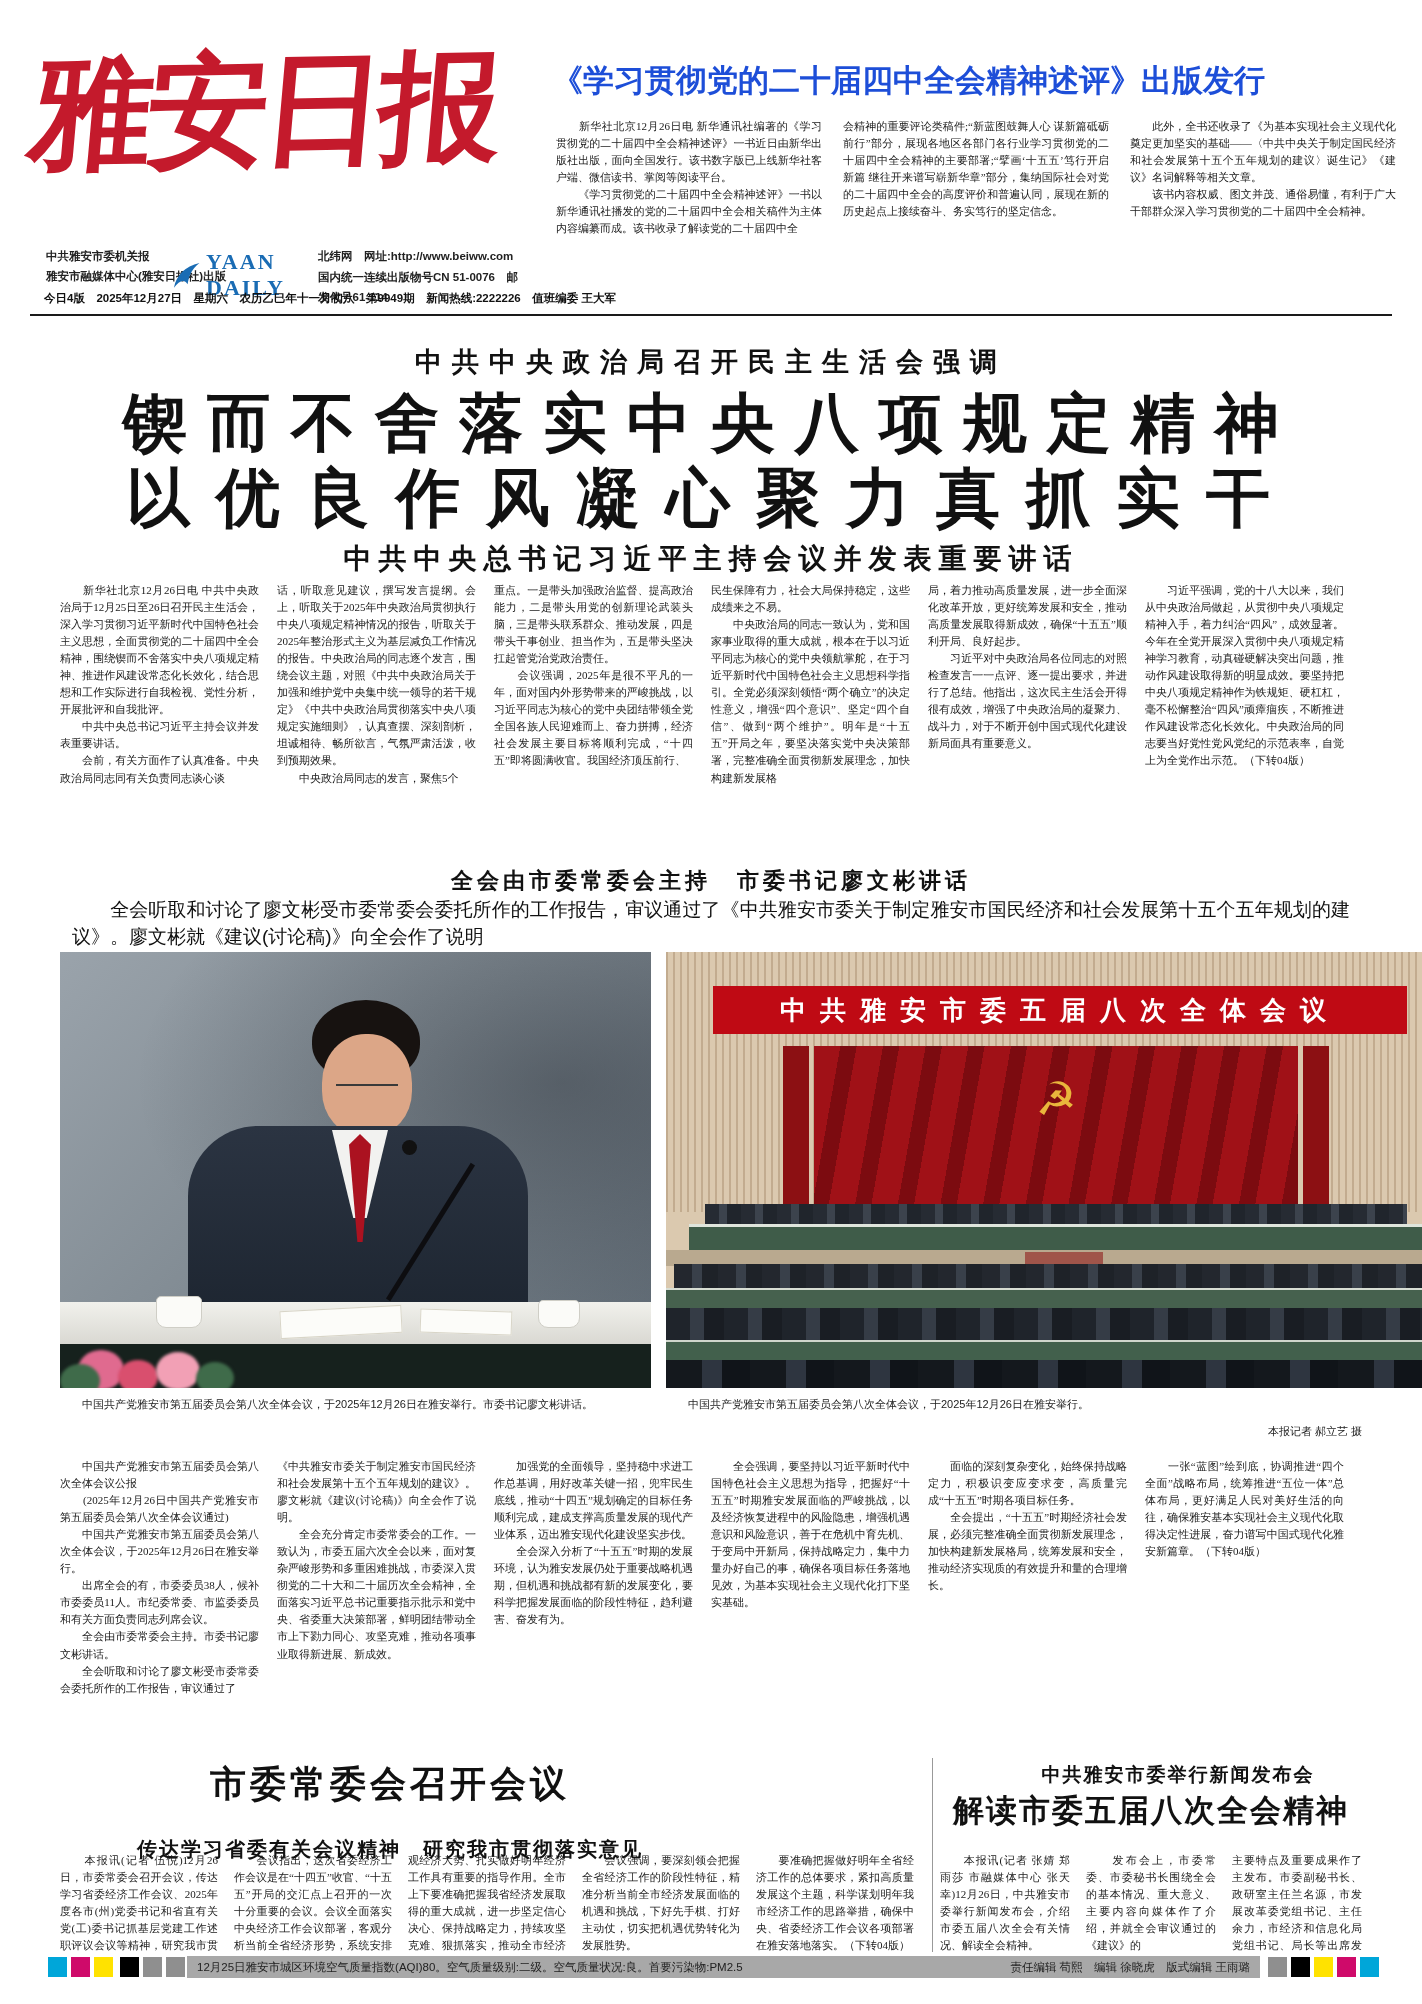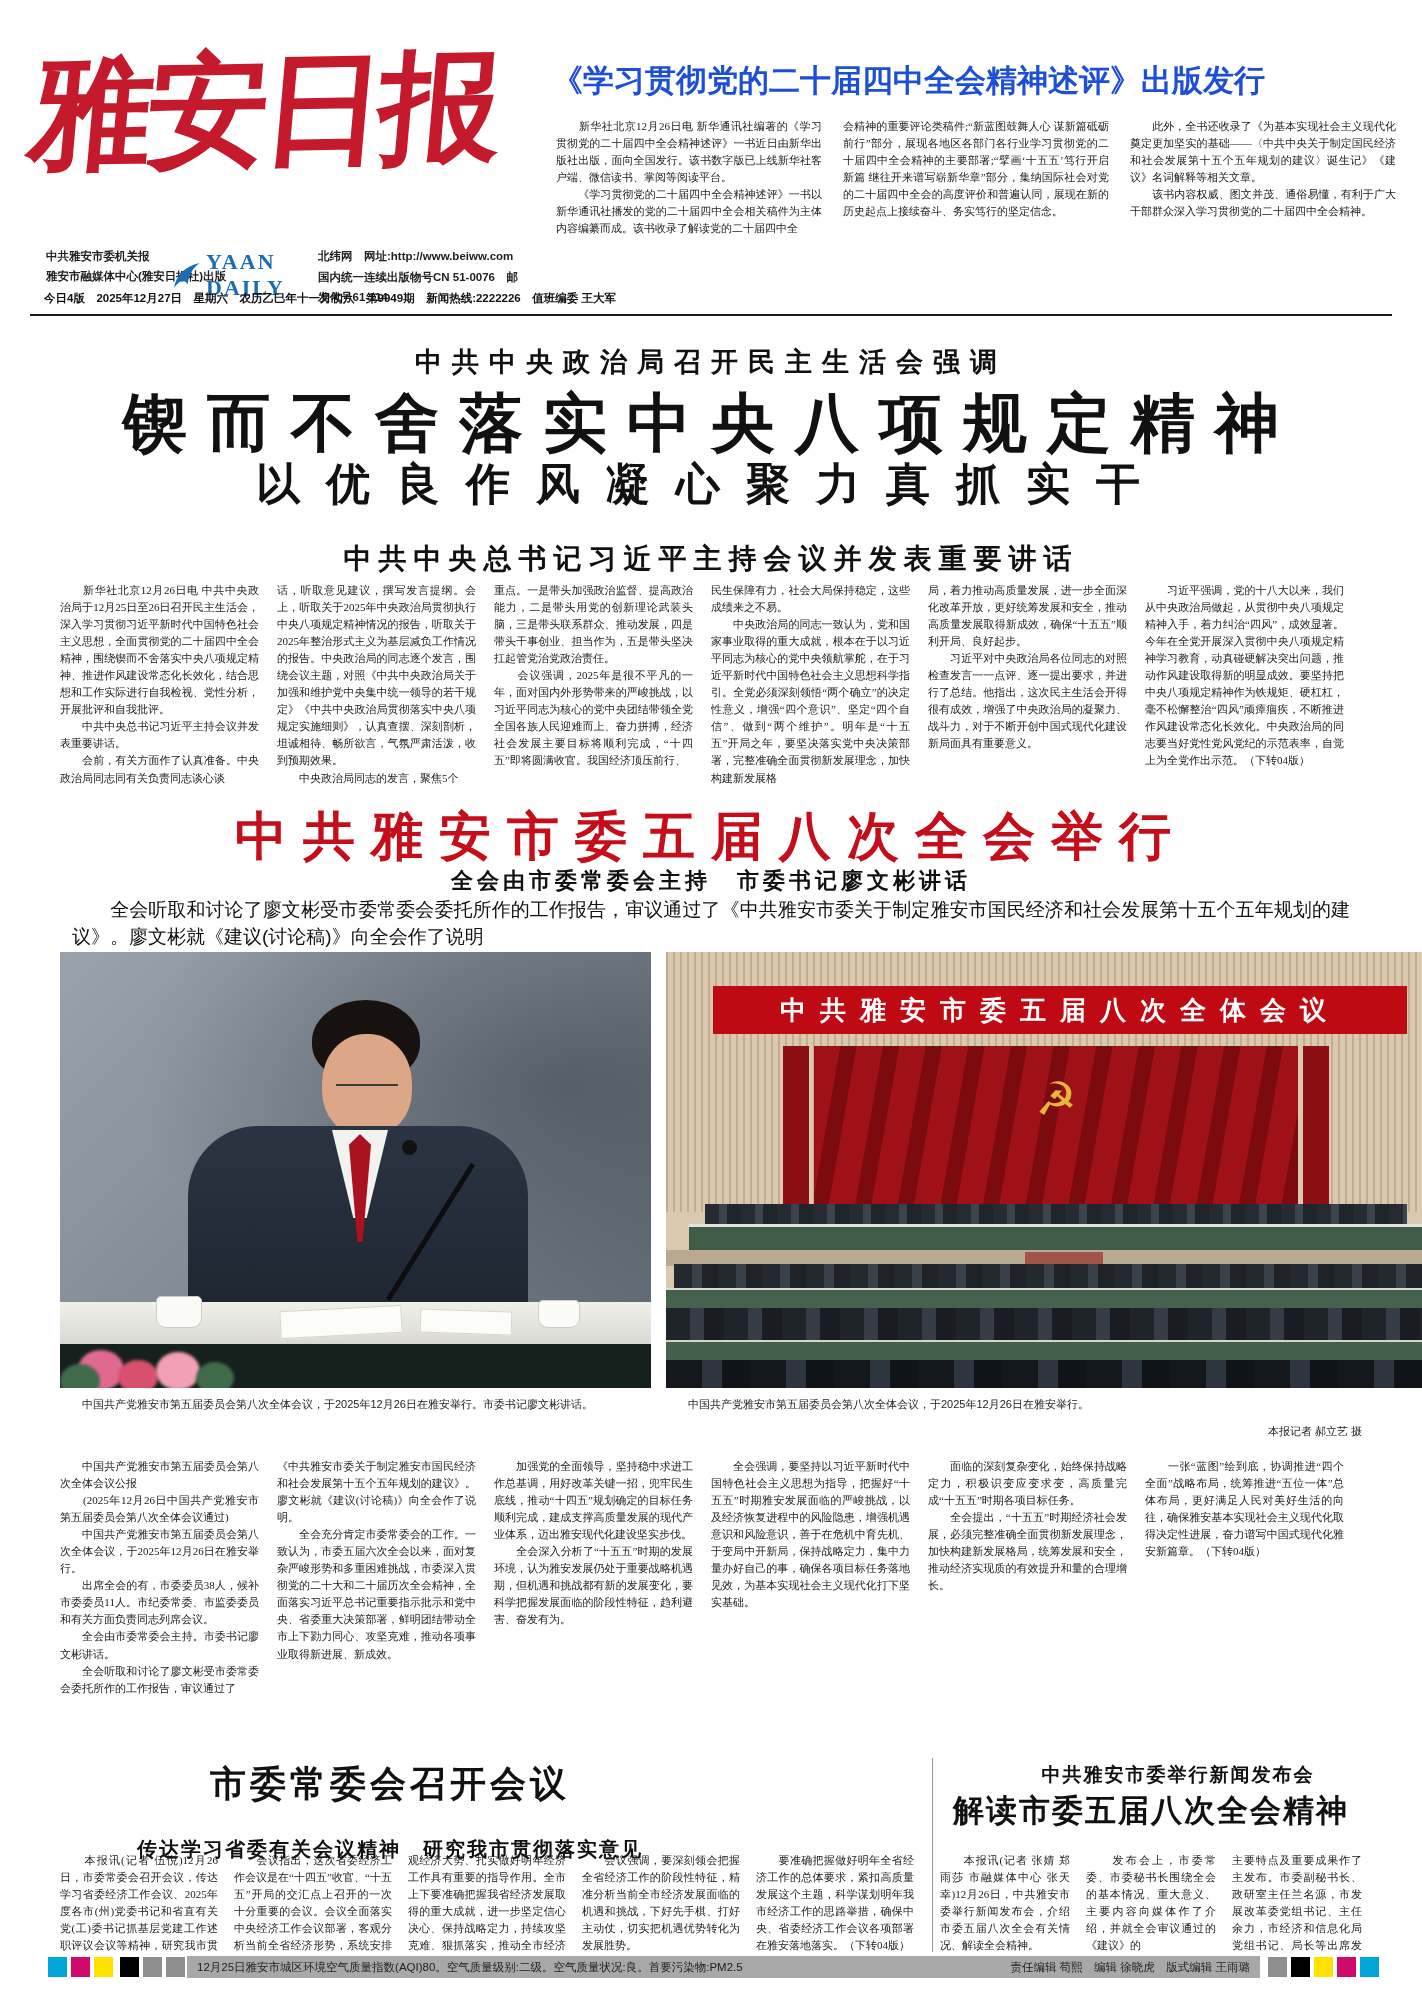--- a/index.html
+++ b/index.html
@@ -18,21 +18,21 @@
   .pubinfo{left:318px;top:246px;width:210px;font-size:11.5px;line-height:1.8;color:#222;font-weight:bold;}
   .infoline{left:44px;top:291px;width:480px;font-size:11.5px;font-weight:bold;color:#111;white-space:nowrap;}
   .header-rule{left:30px;top:314px;width:1362px;height:2px;background:#1a1a1a;}
   
   .tr-headline{left:552px;top:60px;width:848px;text-align:left;font-size:31px;font-weight:bold;
                color:#1d4ed8;letter-spacing:0px;white-space:nowrap;}
   .newscol{font-size:11px;line-height:1.55;text-align:justify;white-space:pre-line;overflow:hidden;color:#1a1a1a;font-family:Liberation Serif, serif;}
   
   .kicker{left:61px;top:344px;width:1300px;text-align:center;font-size:27px;font-weight:bold;letter-spacing:10px;}
   .head1{left:61px;top:380px;width:1300px;text-align:center;font-size:64px;font-weight:900;letter-spacing:20px;white-space:nowrap;}
-  .head2{left:61px;top:455px;width:1300px;text-align:center;font-size:44px;font-weight:900;letter-spacing:26px;white-space:nowrap;}
+  .head2{left:61px;top:455px;width:1300px;text-align:center;font-size:64px;font-weight:900;letter-spacing:26px;white-space:nowrap;}
   .subhead{left:61px;top:540px;width:1300px;text-align:center;font-size:28px;font-weight:bold;letter-spacing:7px;}
   
   .red-head{left:30px;top:802px;width:1362px;text-align:center;font-size:52px;font-weight:900;
             color:#c60d1a;letter-spacing:16px;white-space:nowrap;}
   .plenum-sub{left:30px;top:866px;width:1362px;text-align:center;font-size:22px;font-weight:bold;letter-spacing:4px;}
   .plenum-lead{left:72px;top:897px;width:1278px;font-size:19px;line-height:1.4;text-align:justify;
                white-space:pre-line;font-weight:500;}
   
   .photo{overflow:hidden;}
   .caption{font-size:11px;line-height:1.6;color:#222;text-align:justify;white-space:pre-line;}
@@ -147,21 +147,20 @@
   <div class="abs newscol" style="left:277px;top:582px;width:199px;height:212px;">话，听取意见建议，撰写发言提纲。会上，听取关于2025年中央政治局贯彻执行中央八项规定精神情况的报告，听取关于2025年整治形式主义为基层减负工作情况的报告。中央政治局的同志逐个发言，围绕会议主题，对照《中共中央政治局关于加强和维护党中央集中统一领导的若干规定》《中共中央政治局贯彻落实中央八项规定实施细则》，认真查摆、深刻剖析，坦诚相待、畅所欲言，气氛严肃活泼，收到预期效果。
 　　中央政治局同志的发言，聚焦5个</div>
   <div class="abs newscol" style="left:494px;top:582px;width:199px;height:212px;">重点。一是带头加强政治监督、提高政治能力，二是带头用党的创新理论武装头脑，三是带头联系群众、推动发展，四是带头干事创业、担当作为，五是带头坚决扛起管党治党政治责任。
 　　会议强调，2025年是很不平凡的一年，面对国内外形势带来的严峻挑战，以习近平同志为核心的党中央团结带领全党全国各族人民迎难而上、奋力拼搏，经济社会发展主要目标将顺利完成，“十四五”即将圆满收官。我国经济顶压前行、</div>
   <div class="abs newscol" style="left:711px;top:582px;width:199px;height:212px;">民生保障有力，社会大局保持稳定，这些成绩来之不易。
 　　中央政治局的同志一致认为，党和国家事业取得的重大成就，根本在于以习近平同志为核心的党中央领航掌舵，在于习近平新时代中国特色社会主义思想科学指引。全党必须深刻领悟“两个确立”的决定性意义，增强“四个意识”、坚定“四个自信”、做到“两个维护”。明年是“十五五”开局之年，要坚决落实党中央决策部署，完整准确全面贯彻新发展理念，加快构建新发展格</div>
   <div class="abs newscol" style="left:928px;top:582px;width:199px;height:212px;">局，着力推动高质量发展，进一步全面深化改革开放，更好统筹发展和安全，推动高质量发展取得新成效，确保“十五五”顺利开局、良好起步。
 　　习近平对中央政治局各位同志的对照检查发言一一点评、逐一提出要求，并进行了总结。他指出，这次民主生活会开得很有成效，增强了中央政治局的凝聚力、战斗力，对于不断开创中国式现代化建设新局面具有重要意义。</div>
   <div class="abs newscol" style="left:1145px;top:582px;width:199px;height:212px;">　　习近平强调，党的十八大以来，我们从中央政治局做起，从贯彻中央八项规定精神入手，着力纠治“四风”，成效显著。今年在全党开展深入贯彻中央八项规定精神学习教育，动真碰硬解决突出问题，推动作风建设取得新的明显成效。要坚持把中央八项规定精神作为铁规矩、硬杠杠，毫不松懈整治“四风”顽瘴痼疾，不断推进作风建设常态化长效化。中央政治局的同志要当好党性党风党纪的示范表率，自觉上为全党作出示范。（下转04版）</div>
 
-  <div class="abs red-head">中共雅安市委五届八次全会举行</div>
   <div class="abs plenum-sub">全会由市委常委会主持　市委书记廖文彬讲话</div>
   <div class="abs plenum-lead">　　全会听取和讨论了廖文彬受市委常委会委托所作的工作报告，审议通过了《中共雅安市委关于制定雅安市国民经济和社会发展第十五个五年规划的建议》。廖文彬就《建议(讨论稿)》向全会作了说明</div>
 
   <div class="abs photo" style="left:60px;top:952px;width:591px;height:436px;">
     <div class="abs lp-bg"></div>
     <div class="abs lp-vig"></div>
     <div class="abs lp-hair"></div>
     <div class="abs lp-face"></div>
     <div class="abs lp-glasses"></div>
     <div class="abs lp-body"></div>

